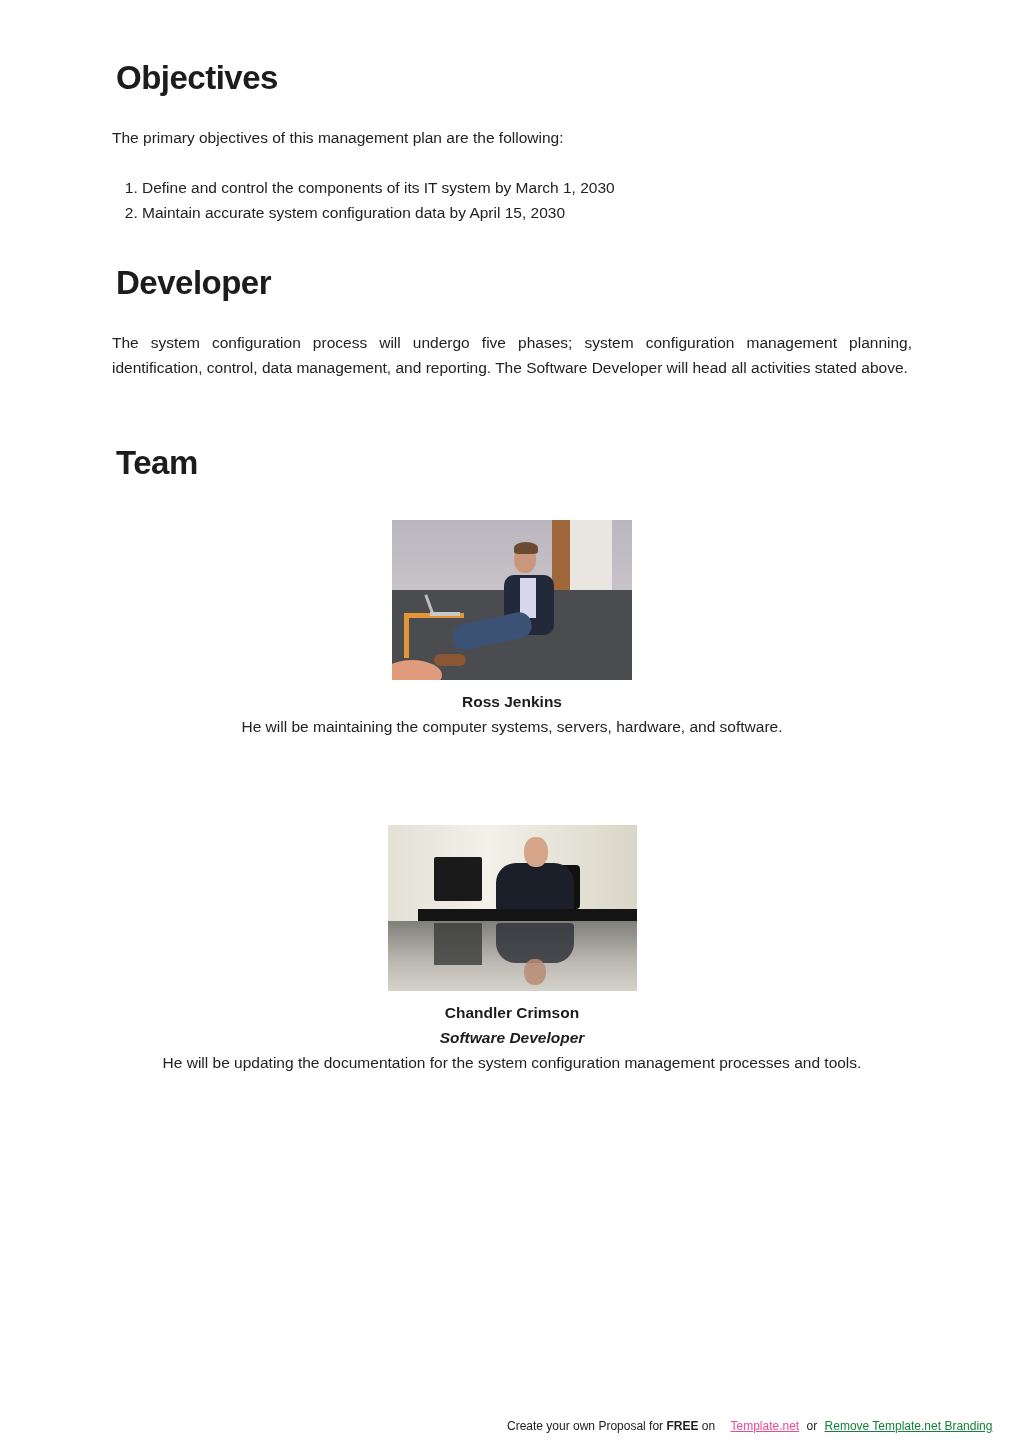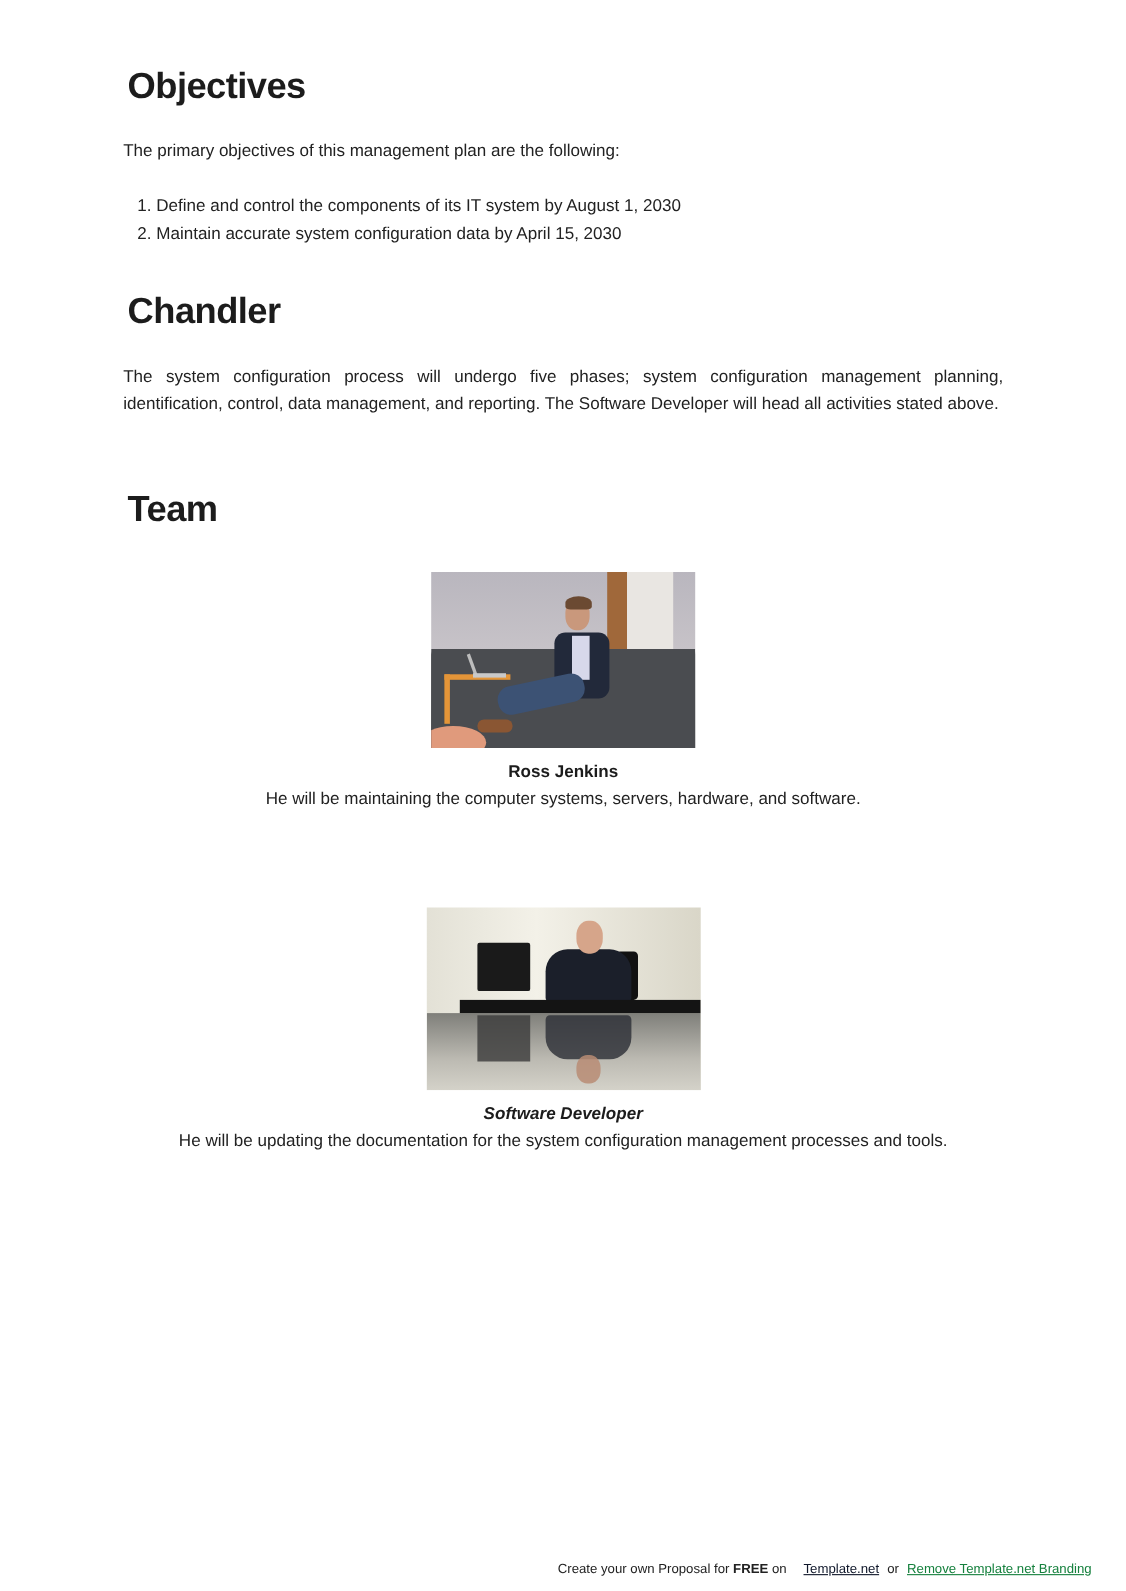--- a/index.html
+++ b/index.html
@@ -41,37 +41,37 @@
   .photo2 .monitor { position:absolute; left:46px; top:32px; width:48px; height:44px; background:#1a1a1a; border-radius:2px; }
   .photo2 .monitor-refl { position:absolute; left:46px; top:98px; width:48px; height:42px; background:#3a3a3a; opacity:.8; }
   .photo2 .body { position:absolute; left:108px; top:38px; width:78px; height:48px; border-radius:20px 20px 4px 4px; background:#1b1f2a; }
   .photo2 .head { position:absolute; left:136px; top:12px; width:24px; height:30px; border-radius:45%; background:#d6a58a; }
   .photo2 .chair { position:absolute; left:172px; top:40px; width:20px; height:44px; border-radius:4px; background:#111; }
   .photo2 .body-refl { position:absolute; left:108px; top:98px; width:78px; height:40px; border-radius:4px 4px 20px 20px; background:#2a2d35; opacity:.8; }
   .photo2 .head-refl { position:absolute; left:136px; top:134px; width:22px; height:26px; border-radius:45%; background:#b98c74; opacity:.85; }
   .footer { position: absolute; top: 1419px; left: 507px; font-size: 12px; color: #222; white-space: nowrap; }
   .footer b { font-weight: bold; }
   .footer a { text-decoration: underline; }
-  .footer .link1 { color: #0f172a; margin-left: 12px; }
+  .footer .link1 { color: #ec4899; margin-left: 12px; }
   .footer .or { margin: 0 4px; }
   .footer .link2 { color: #15803d; }
 </style>
 </head>
 <body>
 
 <div class="page">
 
   <h1 style="top:55px;">Objectives</h1>
   <p class="abs" style="top:125px; margin:0;">The primary objectives of this management plan are the following:</p>
   <ol class="abs" style="top:175px; left:0;">
-    <li>Define and control the components of its IT system by August 1, 2030</li>
+    <li>Define and control the components of its IT system by March 1, 2030</li>
     <li>Maintain accurate system configuration data by April 15, 2030</li>
   </ol>
 
-  <h1 style="top:260px;">Chandler</h1>
+  <h1 style="top:260px;">Developer</h1>
   <p class="abs justify" style="top:330px;">The system configuration process will undergo five phases; system configuration management planning, identification, control, data management, and reporting. The Software Developer will head all activities stated above.</p>
 
   <h1 style="top:440px;">Team</h1>
 
   <div class="member" style="top:520px;">
     <div class="photo photo1">
       <div class="wall"></div>
         <div class="door"></div>
       <div class="sofa"></div>
       <div class="table"></div>
@@ -97,20 +97,21 @@
       <div class="monitor-refl"></div>
         <div class="body-refl"></div>
         <div class="head-refl"></div>
       <div class="chair"></div>
       <div class="body"></div>
         <div class="head"></div>
       <div class="monitor"></div>
       <div class="desk"></div>
     </div>
     <div style="height:9px;"></div>
+    <div class="name">Chandler Crimson</div>
     <div class="role">Software Developer</div>
     <div class="desc" style="margin-left:-40px; margin-right:-40px;">He will be updating the documentation for the system configuration management processes and tools.</div>
   </div>
 
 </div>
 
 <div class="footer">
   <span>Create your own Proposal for </span><b>FREE</b><span> on</span>
   <a class="link1">Template.net</a>
   <span class="or">or</span>

